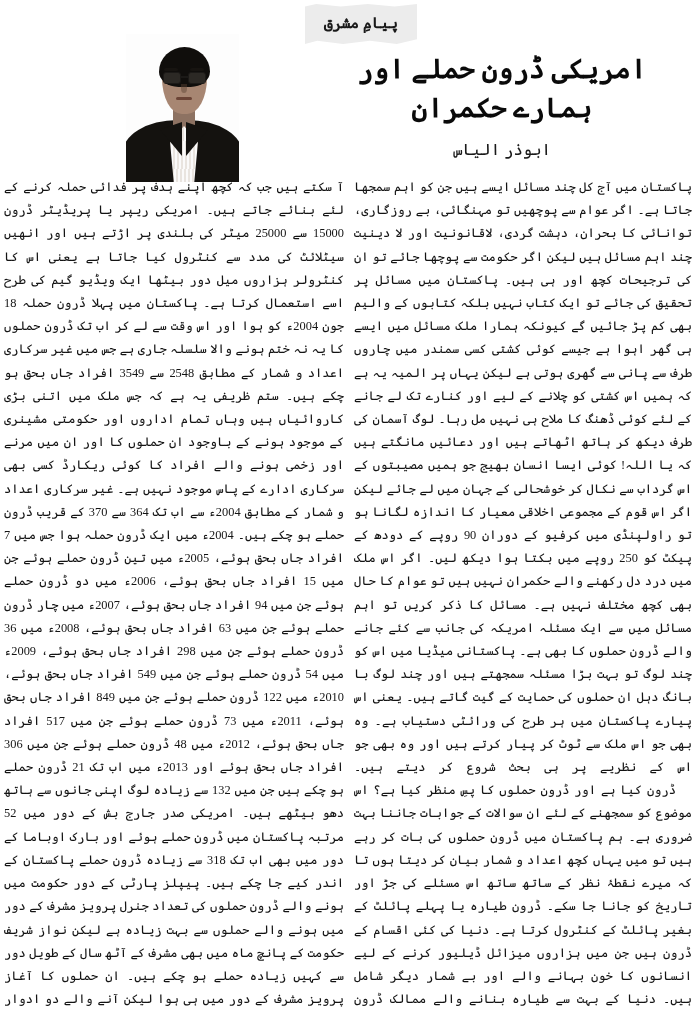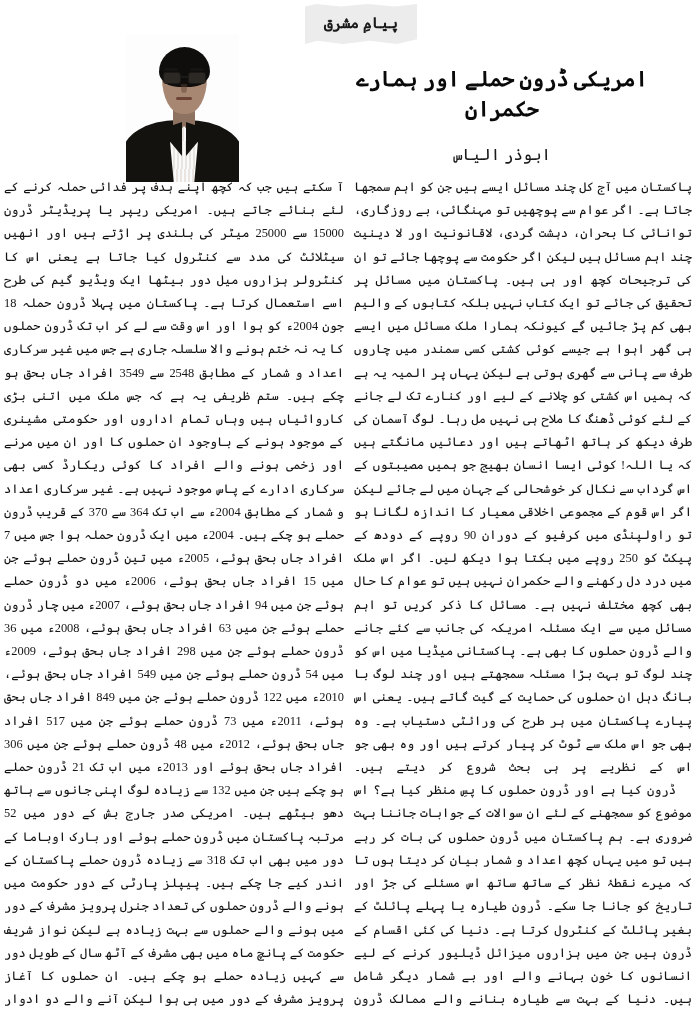--- a/index.html
+++ b/index.html
@@ -172,25 +172,25 @@
 
   
   .title-block {
     position: absolute;
     right: 12px;
     top: 46px;
     width: 372px;
     text-align: center;
   }
   .article-title {
-    font-size: 21px;
+    font-size: 27px;
     font-weight: 700;
     line-height: 1.45;
     color: #0a0a0a;
-    margin: 18px;
+    margin: 4px;
   }
   .article-author {
     font-size: 16px;
     font-weight: 400;
     line-height: 1.5;
     color: #1a1a1a;
     margin: 10px 0 17px 0;
   }
 
   

